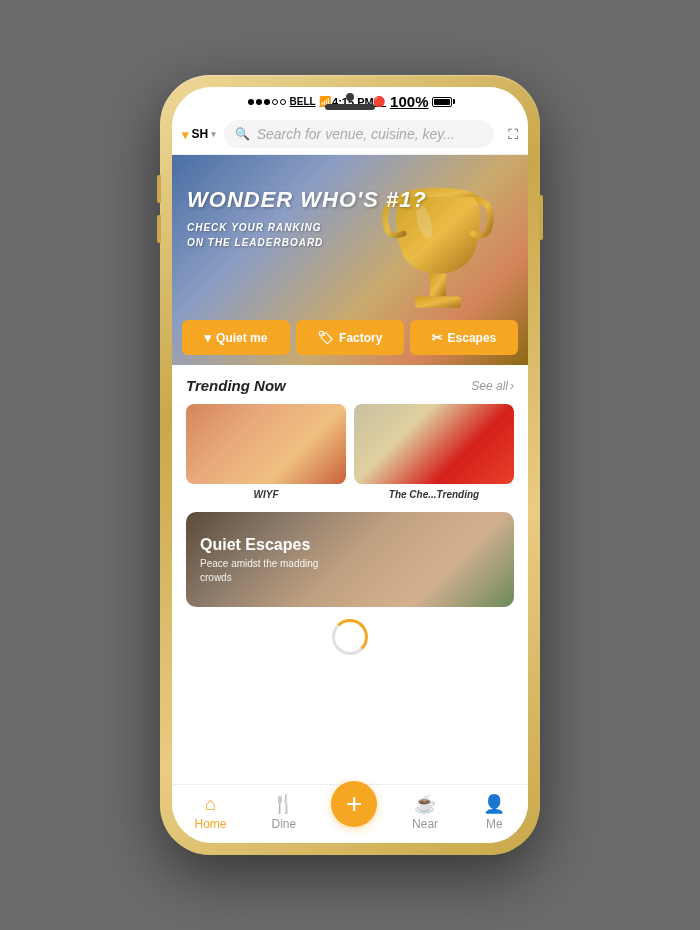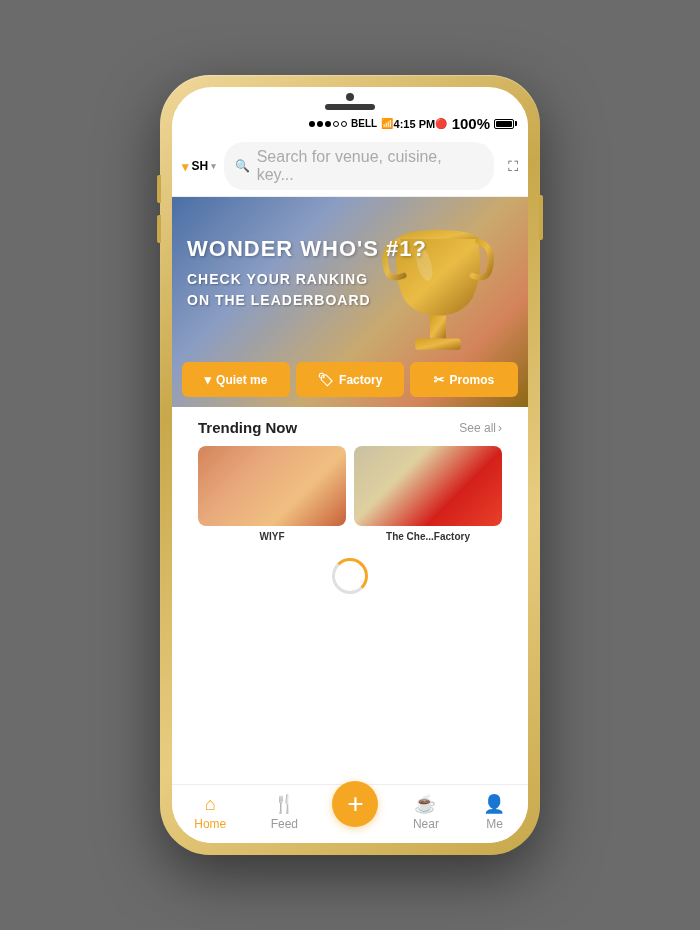--- a/index.html
+++ b/index.html
@@ -85,28 +85,28 @@
       width: 4px;
       height: 45px;
       background: #c8a84b;
       border-radius: 0 2px 2px 0;
     }
 
     
     .status-bar {
       background: #fff;
       display: flex;
-      justify-content: flex-end;
+      justify-content: center;
       align-items: center;
       padding: 6px 14px 4px;
       font-size: 10px;
       font-weight: 600;
       color: #000;
       flex-shrink: 0;
-      margin-top: 22px;
+      text-decoration: underline;
     }
     .status-left { display: flex; align-items: center; gap: 4px; }
     .status-dots { display: flex; gap: 2px; }
     .status-dot { width: 6px; height: 6px; background: #000; border-radius: 50%; }
     .status-dot.empty { background: transparent; border: 1px solid #000; }
     .status-right { display: flex; align-items: center; gap: 4px; }
     .battery-icon {
       width: 20px; height: 10px;
       border: 1.5px solid #000;
       border-radius: 2px;
@@ -149,21 +149,21 @@
     .search-input-wrap {
       flex: 1;
       display: flex;
       align-items: center;
       background: #f5f5f5;
       border-radius: 20px;
       padding: 6px 12px;
       gap: 6px;
     }
     .search-icon { color: #999; font-size: 12px; }
-    .search-placeholder { color: #aaa; font-size: 16px; }
+    .search-placeholder { color: #aaa; font-size: 14px; font-style: italic; }
     .expand-icon { color: #555; font-size: 14px; margin-left: 6px; }
 
     
     .hero-banner {
       position: relative;
       height: 210px;
       flex-shrink: 0;
       overflow: hidden;
     }
     .hero-bg {
@@ -179,33 +179,34 @@
       right: 30px;
       top: 10px;
       width: 120px;
       height: 160px;
     }
     .trophy-svg { width: 100%; height: 100%; opacity: 0.85; }
 
     .hero-text {
       position: absolute;
       left: 15px;
-      top: 40px;
+      top: 33px;
+      font-style: italic;
     }
     .hero-title {
       font-size: 22px;
       font-weight: 900;
       color: #fff;
       text-transform: uppercase;
       letter-spacing: 1px;
       text-shadow: 1px 1px 3px rgba(0,0,0,0.3);
       line-height: 1.1;
     }
     .hero-subtitle {
-      font-size: 14px;
+      font-size: 10px;
       font-weight: 600;
       color: #fff;
       text-transform: uppercase;
       letter-spacing: 1px;
       margin-top: 8px;
       line-height: 1.5;
       text-shadow: 1px 1px 2px rgba(0,0,0,0.3);
     }
 
     
@@ -231,22 +232,23 @@
       align-items: center;
       justify-content: center;
       gap: 5px;
     }
     .action-btn.promos { background: #f5a623; }
     .action-btn.cuisine { background: #f5a623; }
     .action-btn .btn-icon { font-size: 13px; }
 
     
     .trending-section {
-      padding: 12px 26px 8px;
-      flex-shrink: 0;
+      padding: 12px 14px 8px;
+      flex-shrink: 0;
+      font-style: italic;
     }
     .trending-header {
       display: flex;
       justify-content: space-between;
       align-items: center;
       margin-bottom: 10px;
     }
     .trending-title {
       font-size: 15px;
       font-weight: 700;
@@ -486,21 +488,21 @@
           <button class="action-btn">
             <span class="btn-icon">▾</span>
             <span>Quiet me</span>
           </button>
           <button class="action-btn promos">
             <span class="btn-icon">🏷</span>
             <span>Factory</span>
           </button>
           <button class="action-btn cuisine">
             <span class="btn-icon">✂</span>
-            <span>Promos</span>
+            <span>Escapes</span>
           </button>
         </div>
       </div>
 
       <div class="trending-section">
         <div class="trending-header">
           <span class="trending-title">Trending Now</span>
           <span class="see-all">
             <span>See all</span>
             <span>›</span>
@@ -510,40 +512,49 @@
           <div class="trending-item">
             <div class="trending-img">
               <div class="trending-img-placeholder img-food1"></div>
             </div>
             <div class="trending-name">WIYF</div>
           </div>
           <div class="trending-item">
             <div class="trending-img">
               <div class="trending-img-placeholder img-food2"></div>
             </div>
-            <div class="trending-name">The Che...Factory</div>
+            <div class="trending-name">The Che...Trending</div>
           </div>
         </div>
       </div>
 
+      <div class="feature-banner">
+        <div class="feature-bg"></div>
+        <div class="feature-text">
+          <div class="feature-title">Quiet Escapes</div>
+          <div class="feature-subtitle">
+            Peace amidst the madding<br>crowds
+          </div>
+        </div>
+      </div>
 
       <div class="loading-area">
         <div class="spinner"></div>
       </div>
 
     </div>
 
     <div class="bottom-nav">
       <div class="nav-item">
         <span class="nav-icon active">⌂</span>
         <span class="nav-label active">Home</span>
       </div>
       <div class="nav-item">
         <span class="nav-icon">🍴</span>
-        <span class="nav-label">Feed</span>
+        <span class="nav-label">Dine</span>
       </div>
       <div class="nav-add-btn">
         <span style="font-size:28px;line-height:1;">+</span>
       </div>
       <div class="nav-item">
         <span class="nav-icon">☕</span>
         <span class="nav-label">Near</span>
       </div>
       <div class="nav-item">
         <span class="nav-icon">👤</span>

